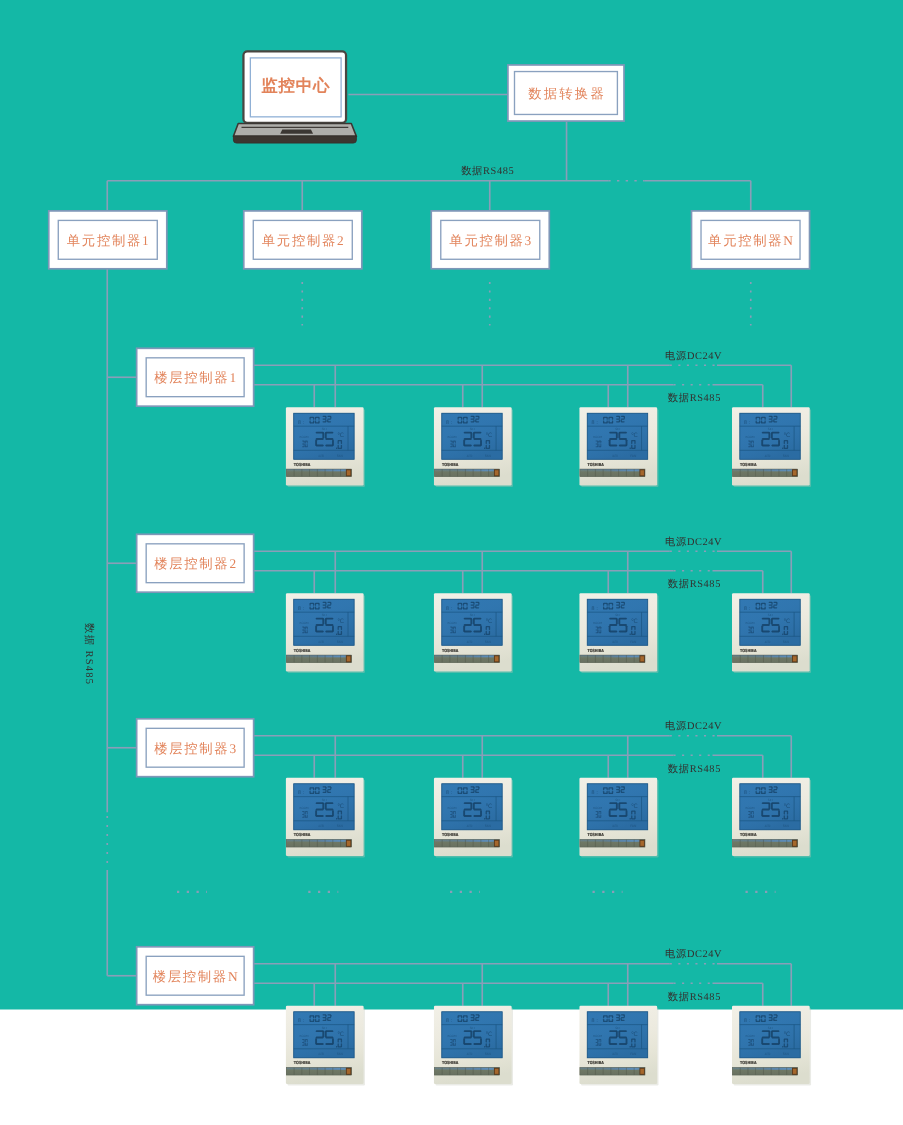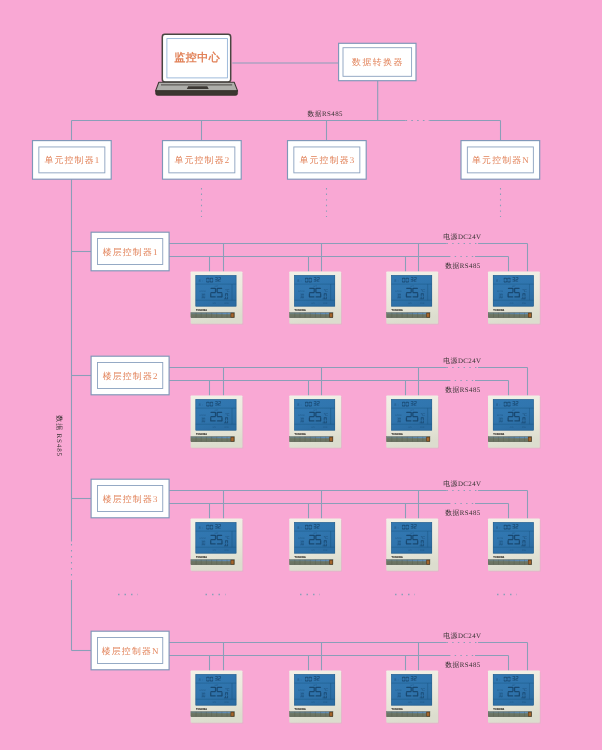--- a/index.html
+++ b/index.html
@@ -1,17 +1,17 @@
 <!DOCTYPE html>
 <html><head>
 <meta charset="utf-8">
 <style>
   html,body{margin:0;padding:0;background:#ffffff;}
   body{width:602px;height:750px;overflow:hidden;font-family:"Liberation Serif",serif;}
-  #stage{position:relative;width:602px;height:750px;background:#f9a8d4;}
+  #stage{position:relative;width:602px;height:673px;background:#14b8a6;}
   svg#net{position:absolute;left:0;top:0;width:602px;height:750px;display:block;}
   text{dominant-baseline:alphabetic;-webkit-font-smoothing:antialiased;}
   svg{shape-rendering:geometricPrecision;text-rendering:geometricPrecision;}
 </style>
 </head>
 <body>
 
 <div id="stage">
 <svg id="net" viewBox="0 0 602 750" xmlns="http://www.w3.org/2000/svg">
  <defs>

